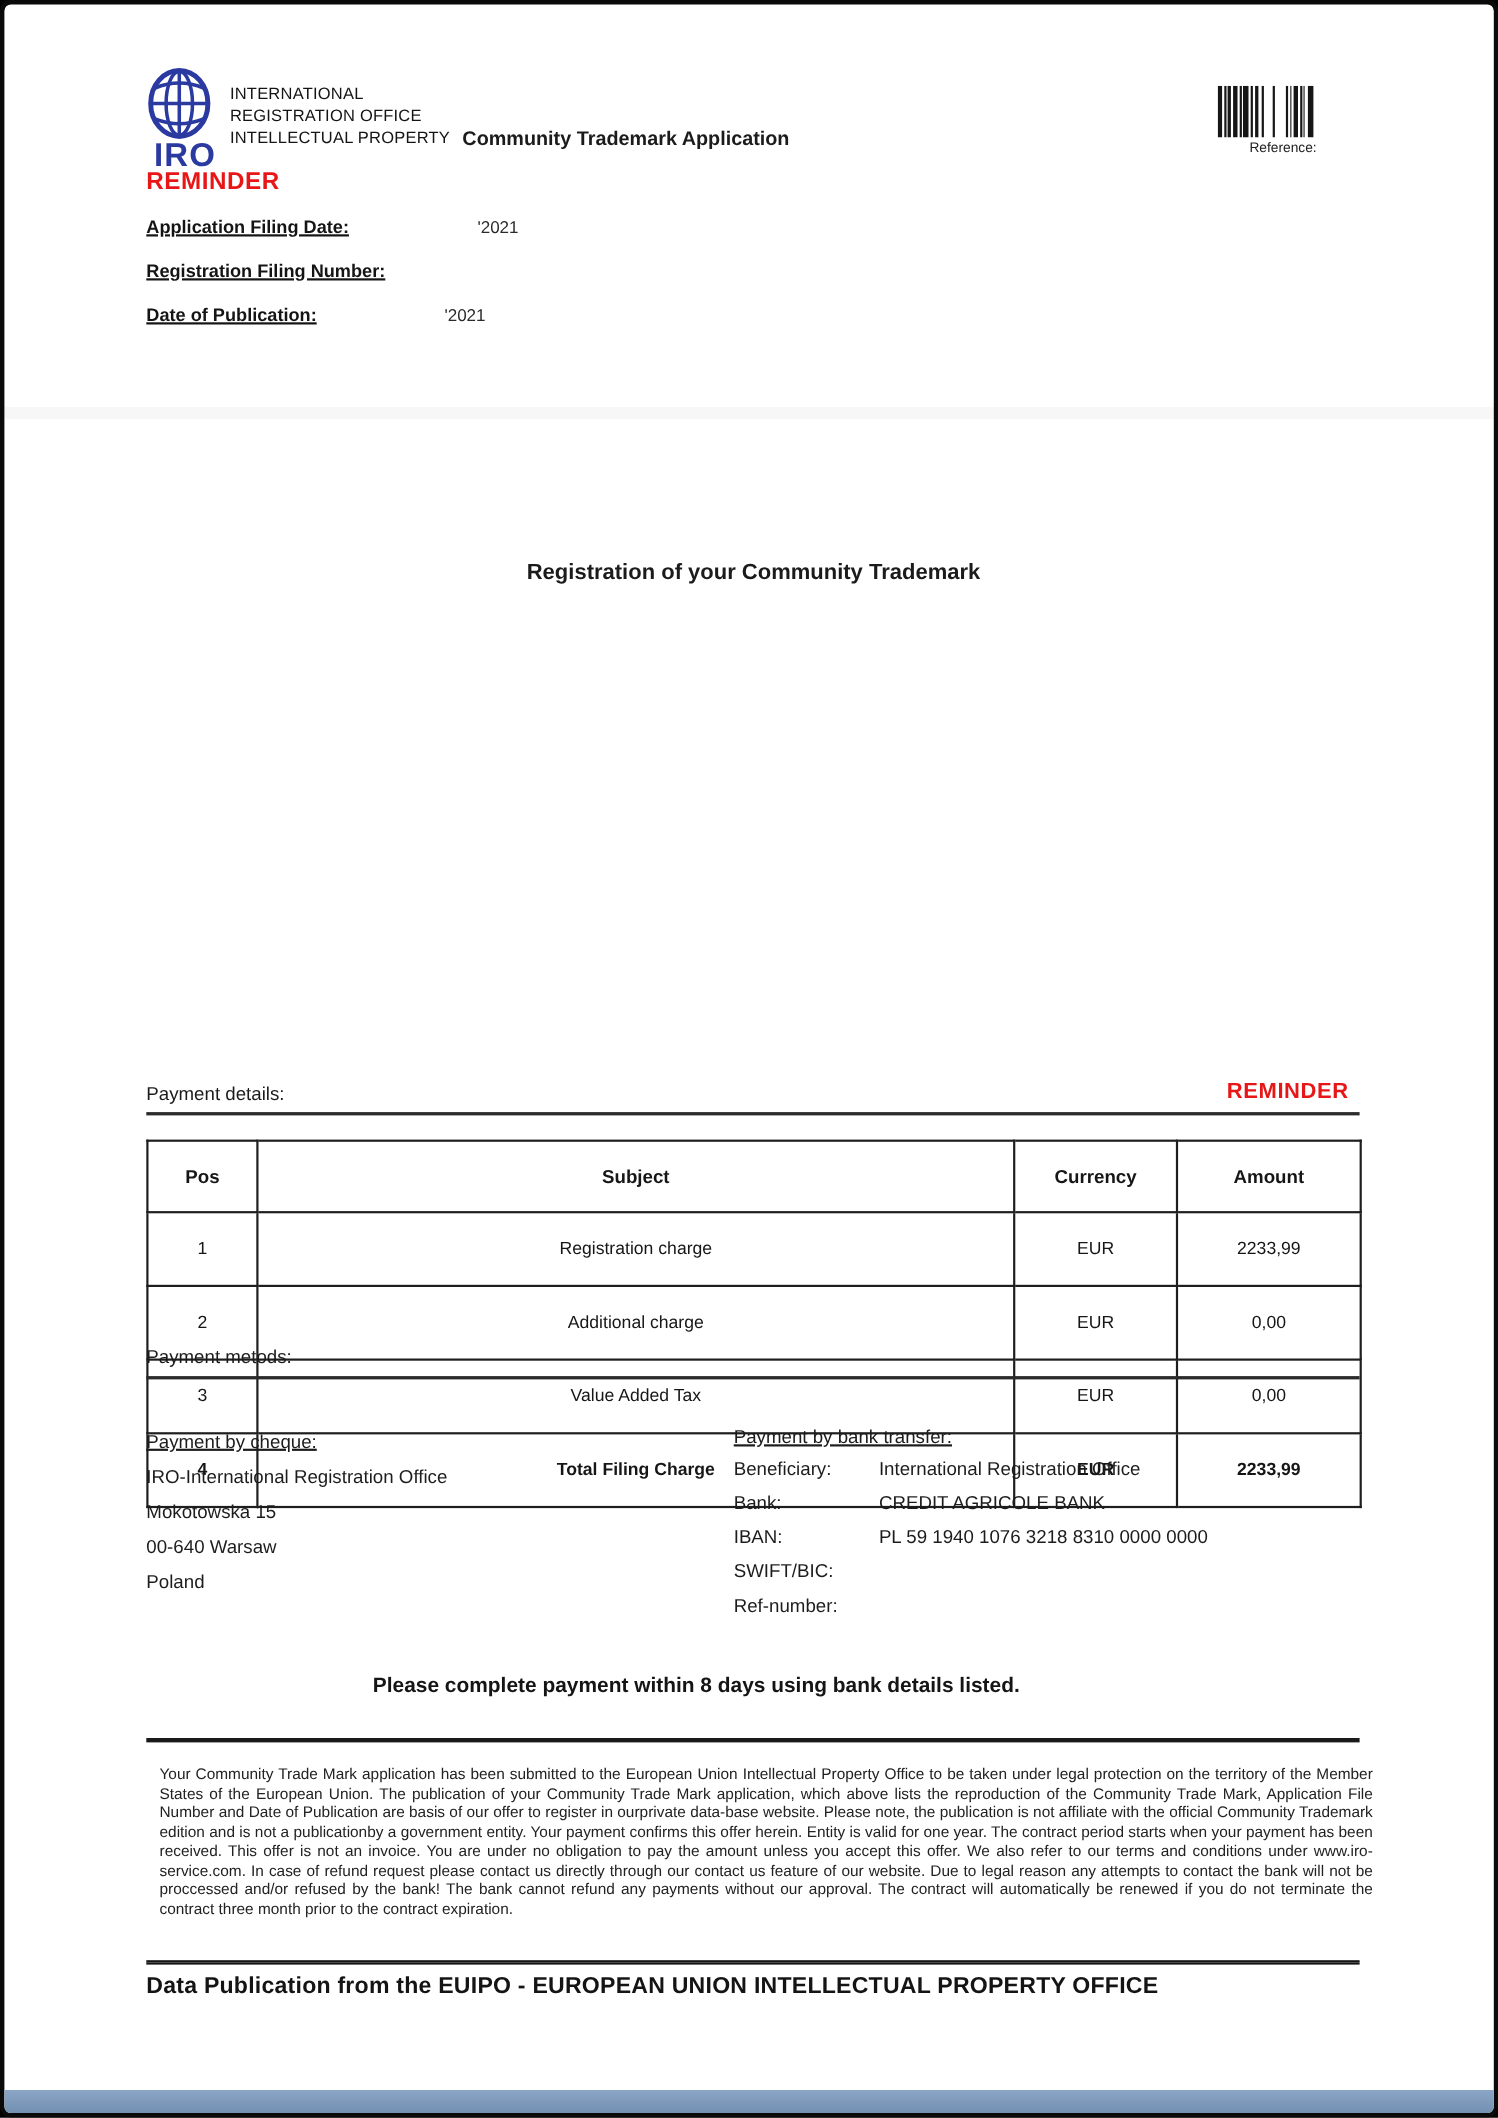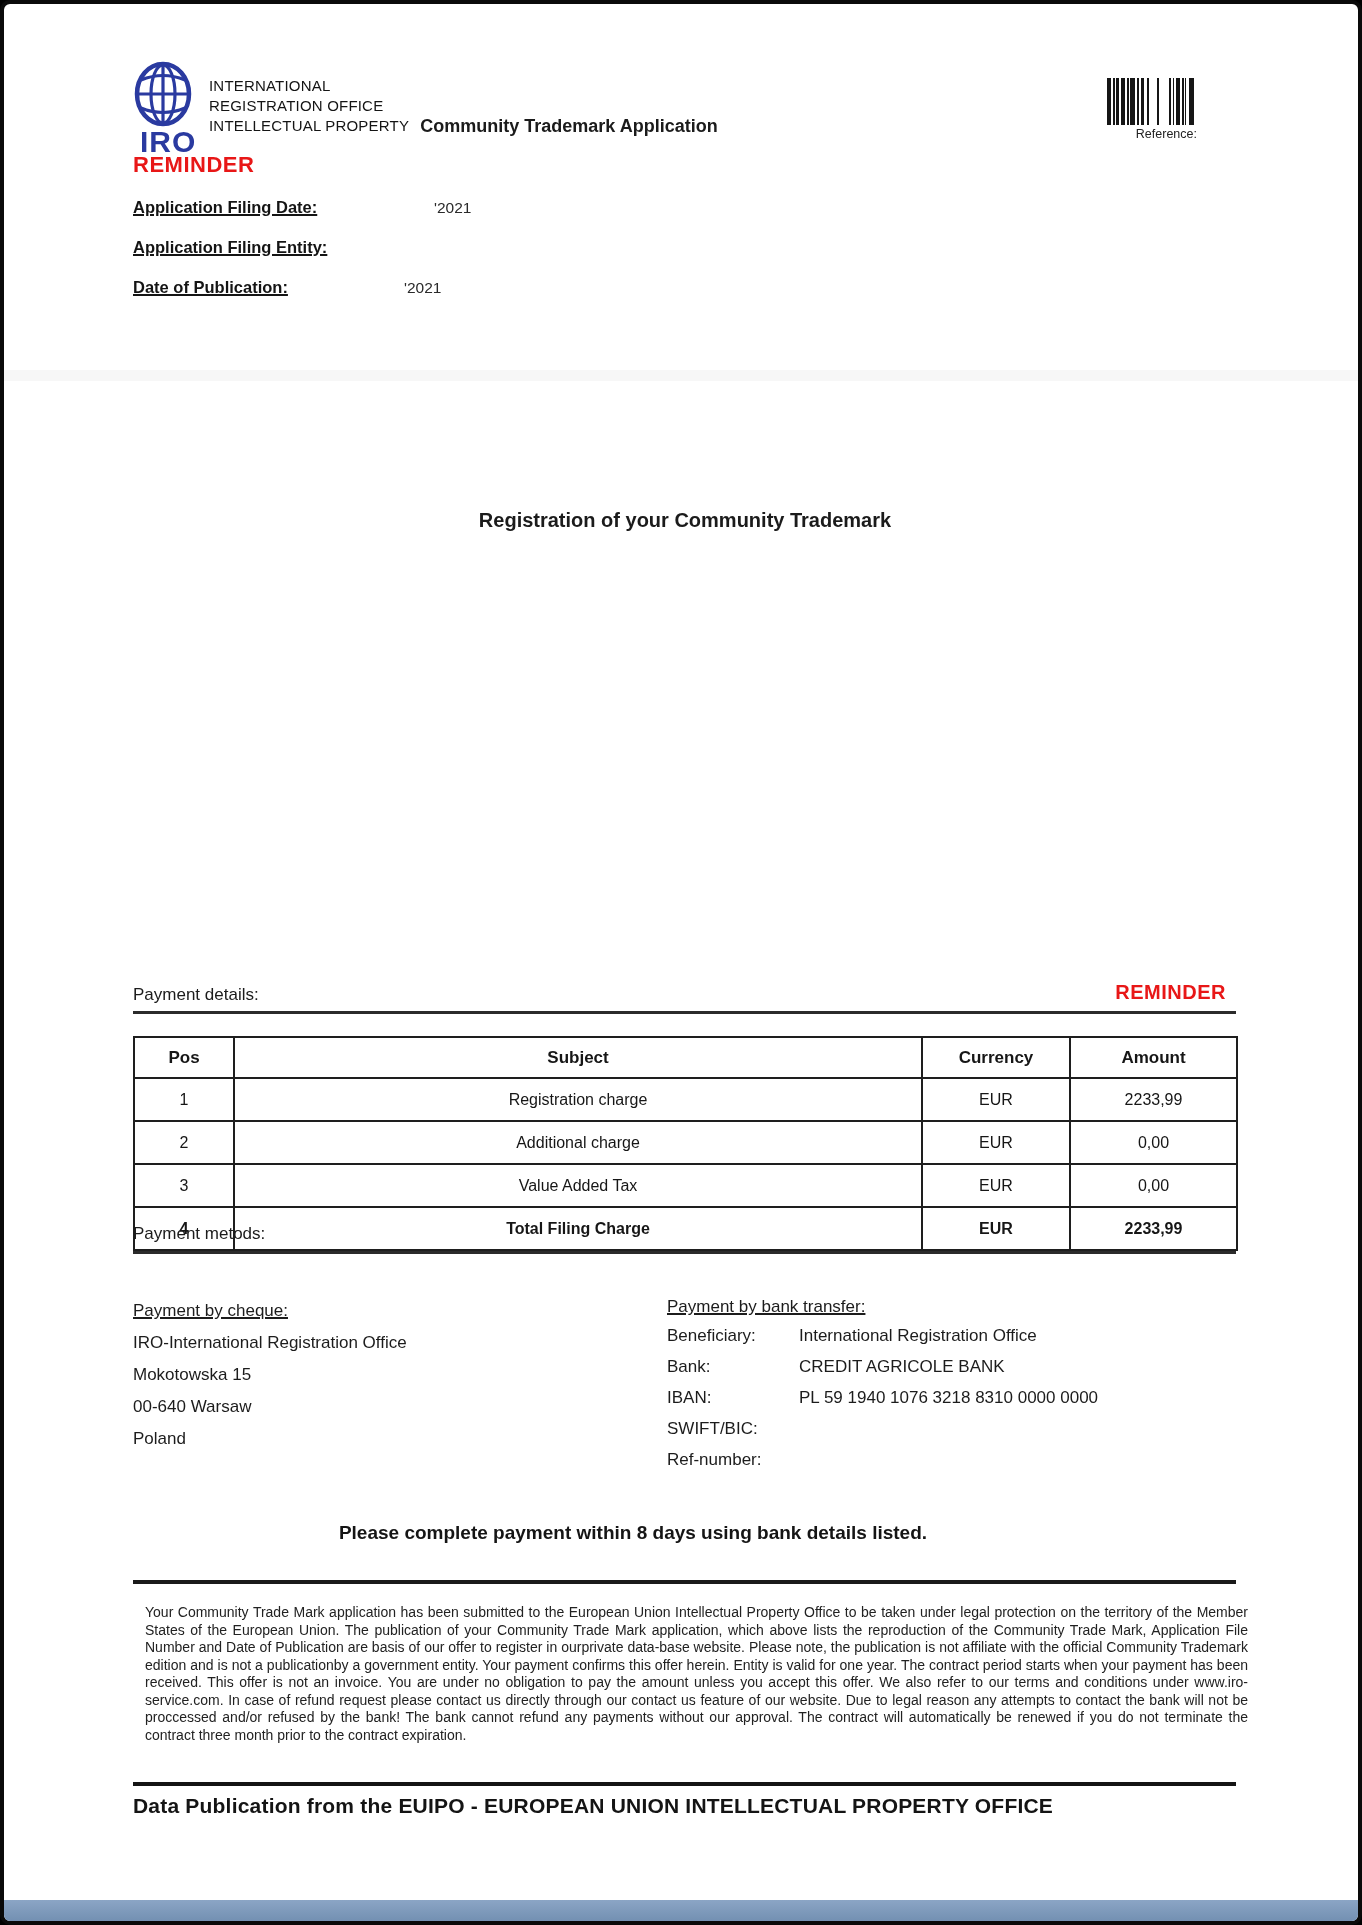--- a/index.html
+++ b/index.html
@@ -38,21 +38,21 @@
   .section-title{left:0;top:505px;width:1362px;text-align:center;font-size:20px;font-weight:bold;
     color:#1b1b1b;}
   .section-title span{text-decoration-thickness:2.5px;}
 
   .pd-heading{left:129px;top:981px;font-size:17px;color:#1b1b1b;}
   .reminder-2{left:960px;top:977px;width:262px;text-align:right;font-size:20px;font-weight:bold;color:#e81717;letter-spacing:.5px;}
   .pd-rule{left:129px;top:1007px;width:1103px;height:3px;background:#2b2b2b;}
 
   
   .charge-table{left:129px;top:1032px;border-collapse:collapse;table-layout:fixed;width:1103px;font-size:16px;color:#161616;}
-  .charge-table td,.charge-table th{border:2.5px solid #1e1e1e;text-align:center;padding:4px;vertical-align:middle;}
+  .charge-table td,.charge-table th{border:2.5px solid #1e1e1e;text-align:center;padding:16px;vertical-align:middle;}
   .charge-table th{height:31px;font-size:17px;}
   .charge-table td{height:33px;}
   .col-pos{width:100px;} .col-sub{width:688px;} .col-cur{width:148px;} .col-amt{width:167px;}
   .row-bold td{font-weight:bold;}
 
   .pm-heading{left:129px;top:1220px;font-size:17px;color:#1b1b1b;text-align:right;}
   .pm-rule{left:129px;top:1247px;width:1103px;height:3px;background:#2b2b2b;}
 
   .cheque-col{left:129px;top:1291px;font-size:17px;line-height:32px;color:#1c1c1c;}
   .cheque-col .col-head{text-decoration:underline;text-decoration-thickness:1.5px;}
@@ -114,21 +114,21 @@
   </svg>
   <div class="abs reference-label">Reference:</div>
 
   <div class="abs reminder-top">REMINDER</div>
 
   <div class="abs meta-row meta-0">
     <span class="lab">Application Filing Date:</span>
     <span class="val">'2021</span>
   </div>
   <div class="abs meta-row meta-1">
-    <span class="lab">Application Filing Entity:</span>
+    <span class="lab">Registration Filing Number:</span>
     <span class="val"></span>
   </div>
   <div class="abs meta-row meta-2">
     <span class="lab">Date of Publication:</span>
     <span class="val">'2021</span>
   </div>
 
   <div class="abs scan-band"></div>
 
   <div class="abs section-title">

